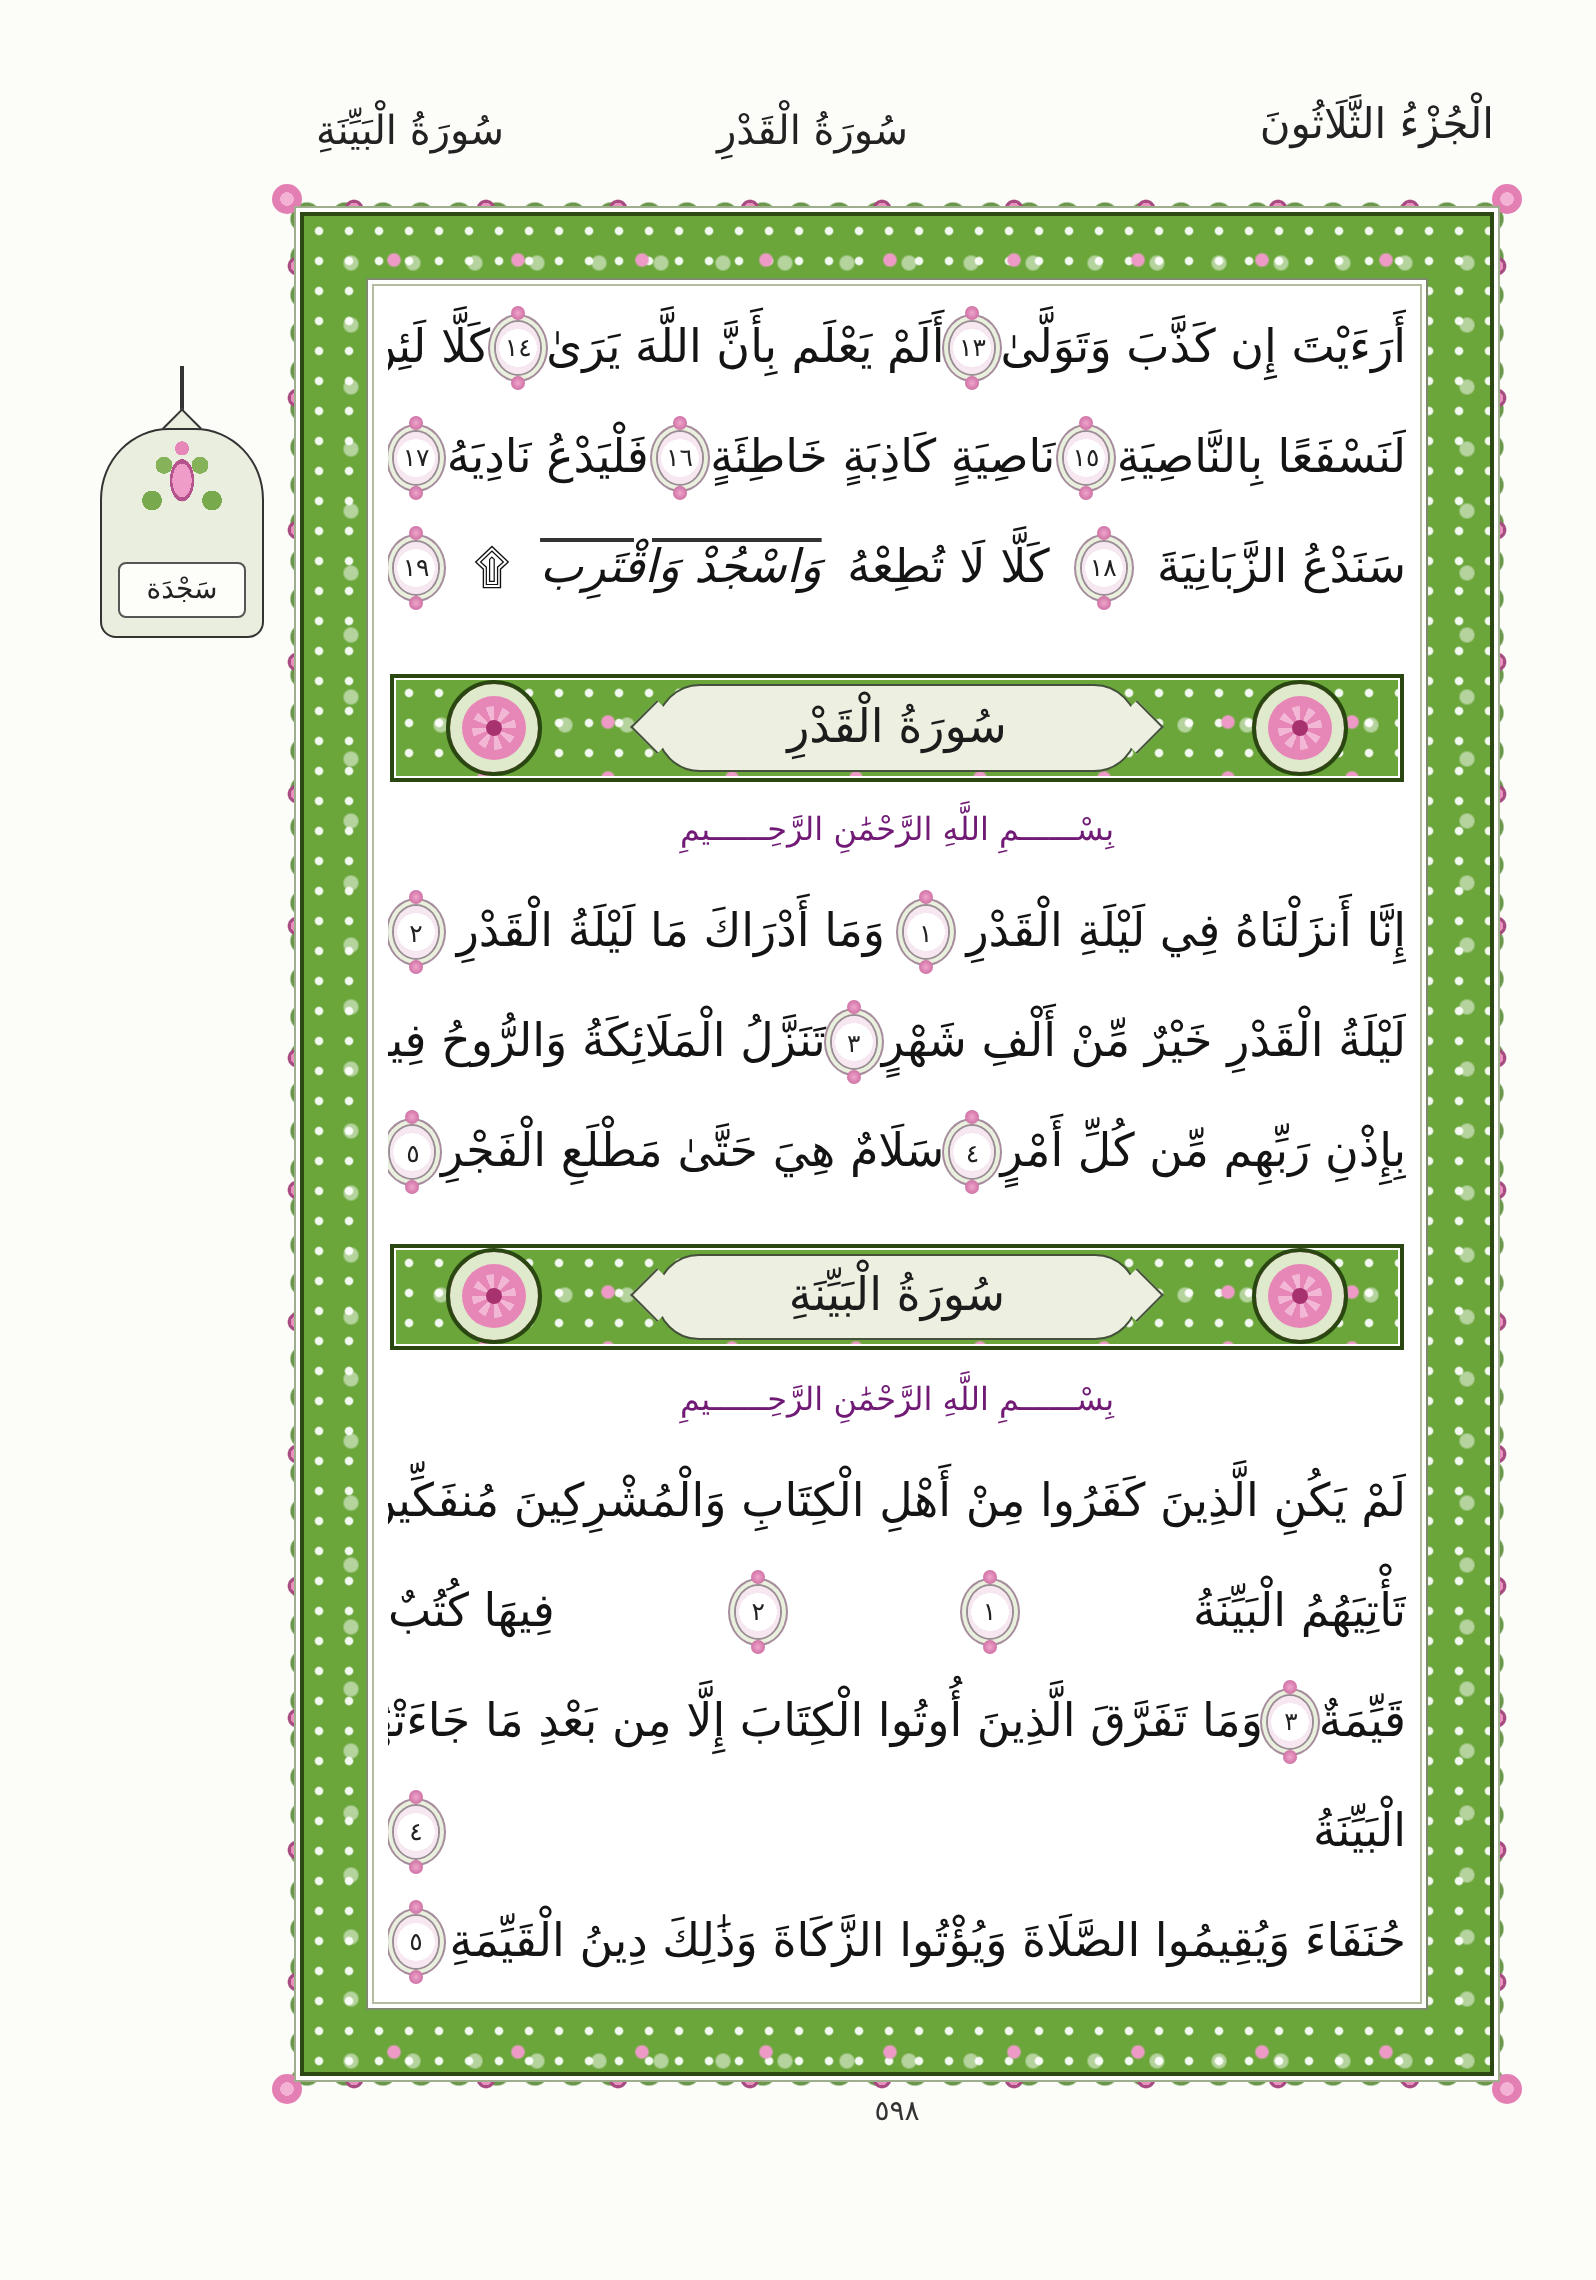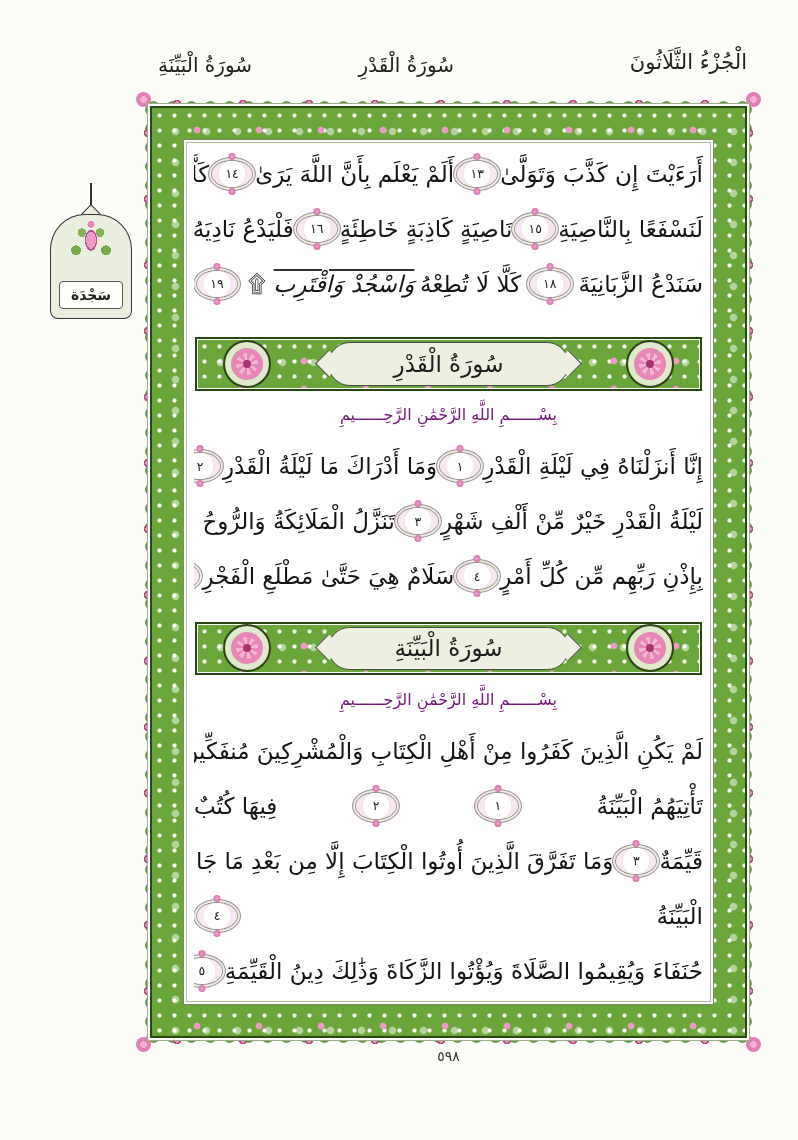--- a/index.html
+++ b/index.html
@@ -49,21 +49,21 @@
   .cnr.bl{bottom:-14px;left:-14px}.cnr.br{bottom:-14px;right:-14px}
 
   
   .inner{position:absolute;inset:33px;background:#fff;border:1.5px solid #7d8a6d;
     box-shadow:inset 0 0 0 2px #fff,inset 0 0 0 3px #b2bca0;
     box-sizing:border-box;padding:6px 10px;display:flex;flex-direction:column;}
   .qline{height:55px;display:flex;align-items:center;justify-content:space-between;
     direction:rtl;white-space:nowrap;overflow:hidden;}
   .qtext{font-size:23px;color:#141414;}
   .qtext.overlined{text-decoration:overline;text-decoration-thickness:1.5px;text-decoration-color:#333;font-style:italic;}
-  .vnum{position:relative;flex:none;width:40px;height:26px;margin:0 3px;border-radius:50%;
+  .vnum{position:relative;flex:none;width:22px;height:26px;margin:0 3px;border-radius:50%;
     display:inline-flex;align-items:center;justify-content:center;font-size:12.5px;color:#222;
     background:radial-gradient(circle,#ffffff 0 55%,#f6e7f0 55% 100%);
     box-shadow:0 0 0 1px #9b8d95,0 0 0 3px #e9f0dd,0 0 0 4px #a68c9c;}
   .vnum::before,.vnum::after{content:'';position:absolute;left:50%;transform:translateX(-50%);
     width:7px;height:7px;border-radius:50%;background:radial-gradient(circle,#f0a5cc,#c25e97);}
   .vnum::before{top:-8px}.vnum::after{bottom:-8px}
   .sajdah-sym{font-size:24px;color:#111;margin:0 2px;}
 
   
   .band{position:relative;height:50px;margin:26px 1px 0;border:2px solid #2a4711;
@@ -97,21 +97,21 @@
   .dome-deco{position:absolute;top:5px;left:50%;transform:translateX(-50%);width:50px;height:42px;
     background:
       radial-gradient(ellipse 8px 14px at 50% 48%,#ef9cc8 0 60%,#b5548c 60% 75%,rgba(0,0,0,0) 76%),
       radial-gradient(circle 7px at 20% 72%,#78a94c 0 70%,rgba(0,0,0,0) 71%),
       radial-gradient(circle 7px at 80% 72%,#78a94c 0 70%,rgba(0,0,0,0) 71%),
       radial-gradient(circle 5px at 50% 10%,#e787b8 0 70%,rgba(0,0,0,0) 71%),
       radial-gradient(circle 6px at 32% 30%,#86b35a 0 70%,rgba(0,0,0,0) 71%),
       radial-gradient(circle 6px at 68% 30%,#86b35a 0 70%,rgba(0,0,0,0) 71%);}
   .dome-label{position:absolute;left:8px;right:8px;bottom:9px;height:26px;background:#fdfdfa;
     border:1px solid #555;border-radius:4px;display:flex;align-items:center;justify-content:center;
-    font-size:14px;direction:rtl;color:#222;font-weight:bold;}
+    font-size:14px;direction:rtl;color:#222;}
 
   
   .pagenum{position:absolute;left:150px;width:597px;top:1048px;text-align:center;
     font-size:14px;color:#333;direction:rtl;}
 </style>
 </head>
 <body>
 
 <div class="page">
 

